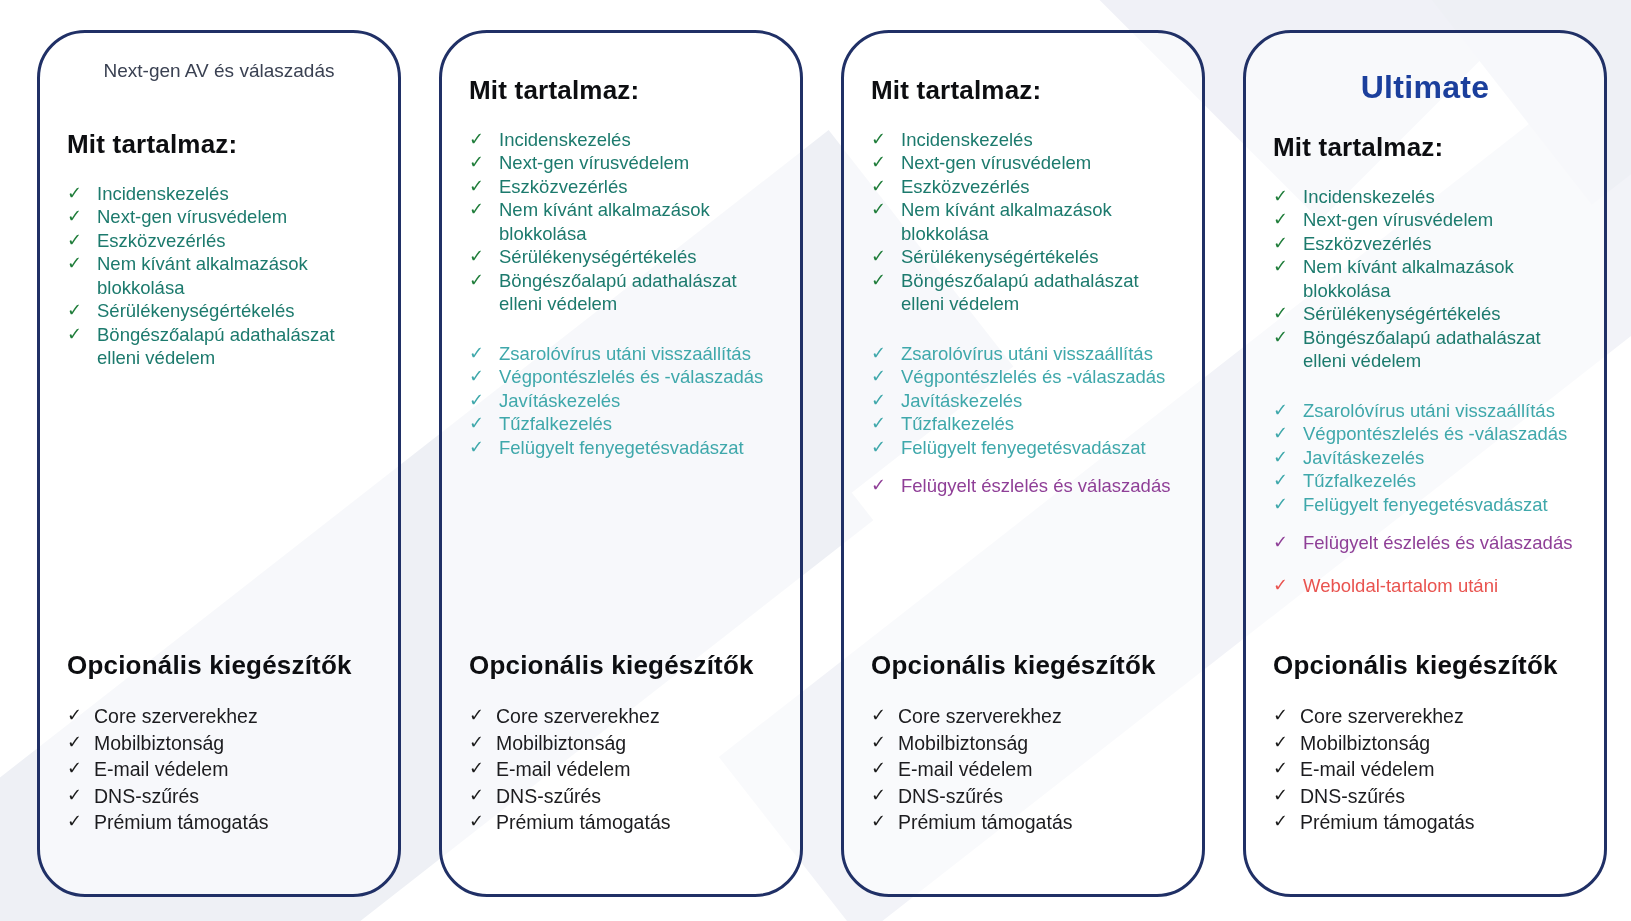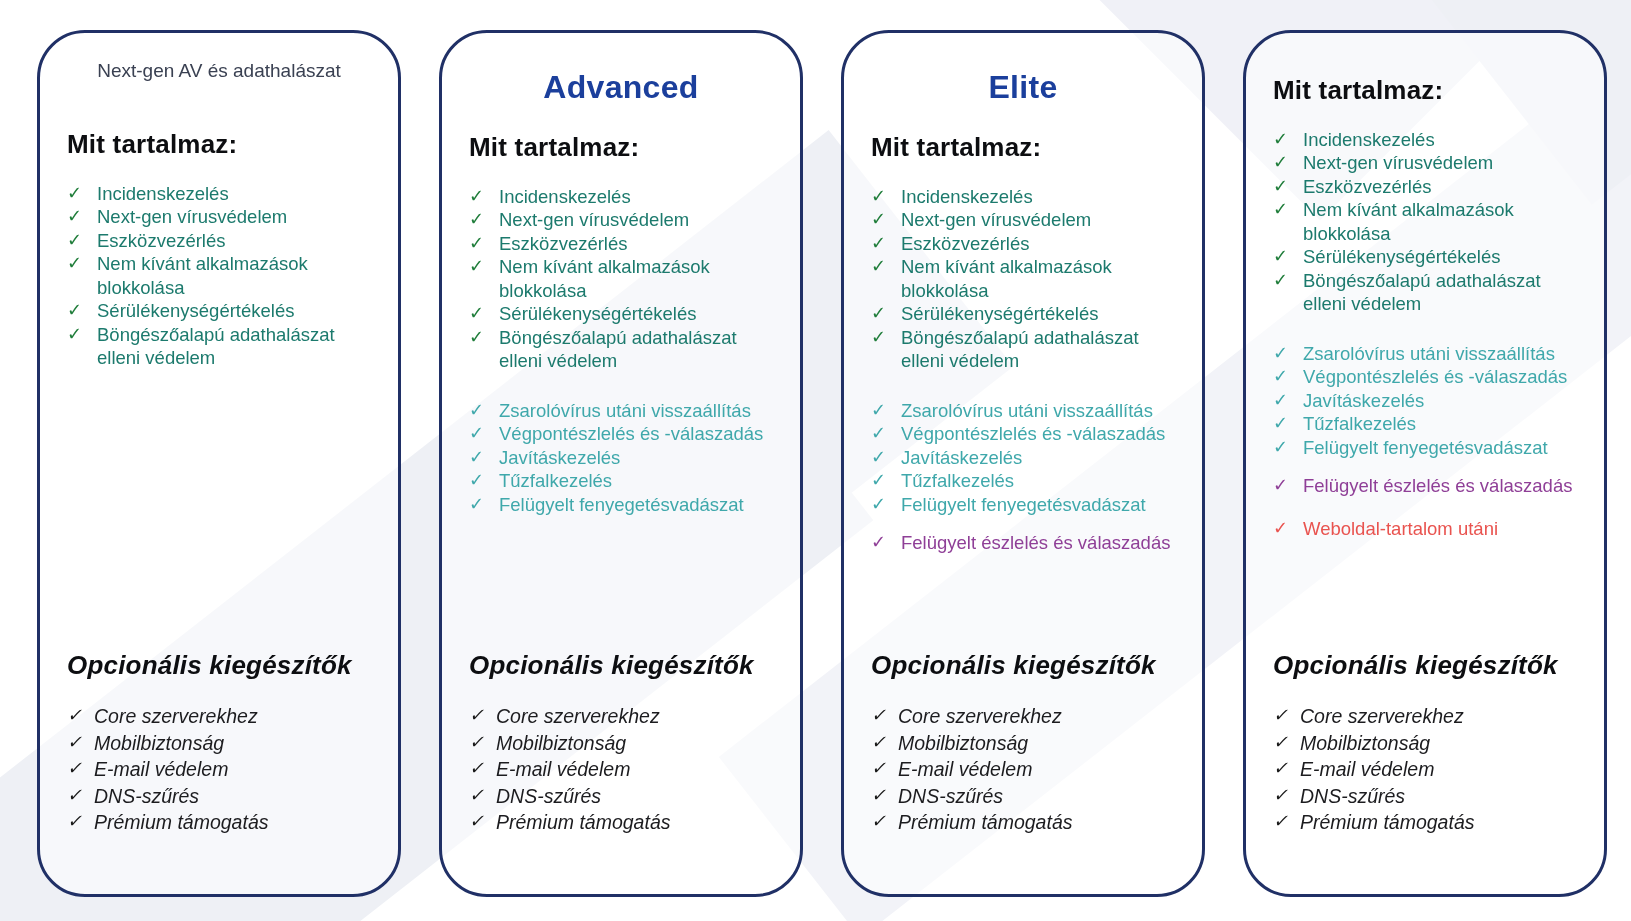--- a/index.html
+++ b/index.html
@@ -91,21 +91,21 @@
   }
   ul.feature-list .check {
     flex: none;
     width: 30px;
     font-size: 18px;
   }
   ul.group-edr { margin-top: 26px; }
   ul.group-mdr { margin-top: 15px; }
   ul.group-web { margin-top: 19px; }
 
-  .optional { margin-top: auto; font-style: italic; }
+  .optional { margin-top: auto; }
   .optional-heading {
     margin: 0 0 22px 0;
     font-size: 26px;
     font-weight: bold;
     color: #0d0e11;
     letter-spacing: 0.2px;
   }
   ul.optional-list {
     list-style: none;
     margin: 0;
@@ -127,21 +127,21 @@
 <body>
 
 <div class="decor decor-a"></div>
 <div class="decor decor-b"></div>
 <div class="decor decor-c"></div>
 <div class="decor decor-d"></div>
 <div class="decor decor-e"></div>
 
 <div id="cards-root">
   <section class="card card-1">
-    <p class="card-subtitle">Next-gen AV és adathalászat</p>
+    <p class="card-subtitle">Next-gen AV és válaszadás</p>
     <h3 class="includes-heading">Mit tartalmaz:</h3>
     <div class="feature-groups">
         <ul class="feature-list group-base">
           <li>
             <span class="check" style="color: rgb(31, 125, 58);">✓</span>
             <span class="label" style="color: rgb(28, 122, 109);">Incidenskezelés</span>
           </li>
           <li>
             <span class="check" style="color: rgb(31, 125, 58);">✓</span>
             <span class="label" style="color: rgb(28, 122, 109);">Next-gen vírusvédelem</span>
@@ -185,21 +185,20 @@
           </li>
           <li>
             <span class="check" style="color: rgb(26, 26, 26);">✓</span>
             <span class="label" style="color: rgb(28, 28, 31);">Prémium támogatás</span>
           </li>
         </ul>
     </div>
   </section>
 
   <section class="card card-2">
-    <h2 class="card-title">Advanced</h2>
     <h3 class="includes-heading">Mit tartalmaz:</h3>
     <div class="feature-groups">
         <ul class="feature-list group-base">
           <li>
             <span class="check" style="color: rgb(31, 125, 58);">✓</span>
             <span class="label" style="color: rgb(28, 122, 109);">Incidenskezelés</span>
           </li>
           <li>
             <span class="check" style="color: rgb(31, 125, 58);">✓</span>
             <span class="label" style="color: rgb(28, 122, 109);">Next-gen vírusvédelem</span>
@@ -265,21 +264,20 @@
           </li>
           <li>
             <span class="check" style="color: rgb(26, 26, 26);">✓</span>
             <span class="label" style="color: rgb(28, 28, 31);">Prémium támogatás</span>
           </li>
         </ul>
     </div>
   </section>
 
   <section class="card card-3">
-    <h2 class="card-title">Elite</h2>
     <h3 class="includes-heading">Mit tartalmaz:</h3>
     <div class="feature-groups">
         <ul class="feature-list group-base">
           <li>
             <span class="check" style="color: rgb(31, 125, 58);">✓</span>
             <span class="label" style="color: rgb(28, 122, 109);">Incidenskezelés</span>
           </li>
           <li>
             <span class="check" style="color: rgb(31, 125, 58);">✓</span>
             <span class="label" style="color: rgb(28, 122, 109);">Next-gen vírusvédelem</span>
@@ -351,20 +349,21 @@
           </li>
           <li>
             <span class="check" style="color: rgb(26, 26, 26);">✓</span>
             <span class="label" style="color: rgb(28, 28, 31);">Prémium támogatás</span>
           </li>
         </ul>
     </div>
   </section>
 
   <section class="card card-4">
+    <h2 class="card-title">Ultimate</h2>
     <h3 class="includes-heading">Mit tartalmaz:</h3>
     <div class="feature-groups">
         <ul class="feature-list group-base">
           <li>
             <span class="check" style="color: rgb(31, 125, 58);">✓</span>
             <span class="label" style="color: rgb(28, 122, 109);">Incidenskezelés</span>
           </li>
           <li>
             <span class="check" style="color: rgb(31, 125, 58);">✓</span>
             <span class="label" style="color: rgb(28, 122, 109);">Next-gen vírusvédelem</span>

